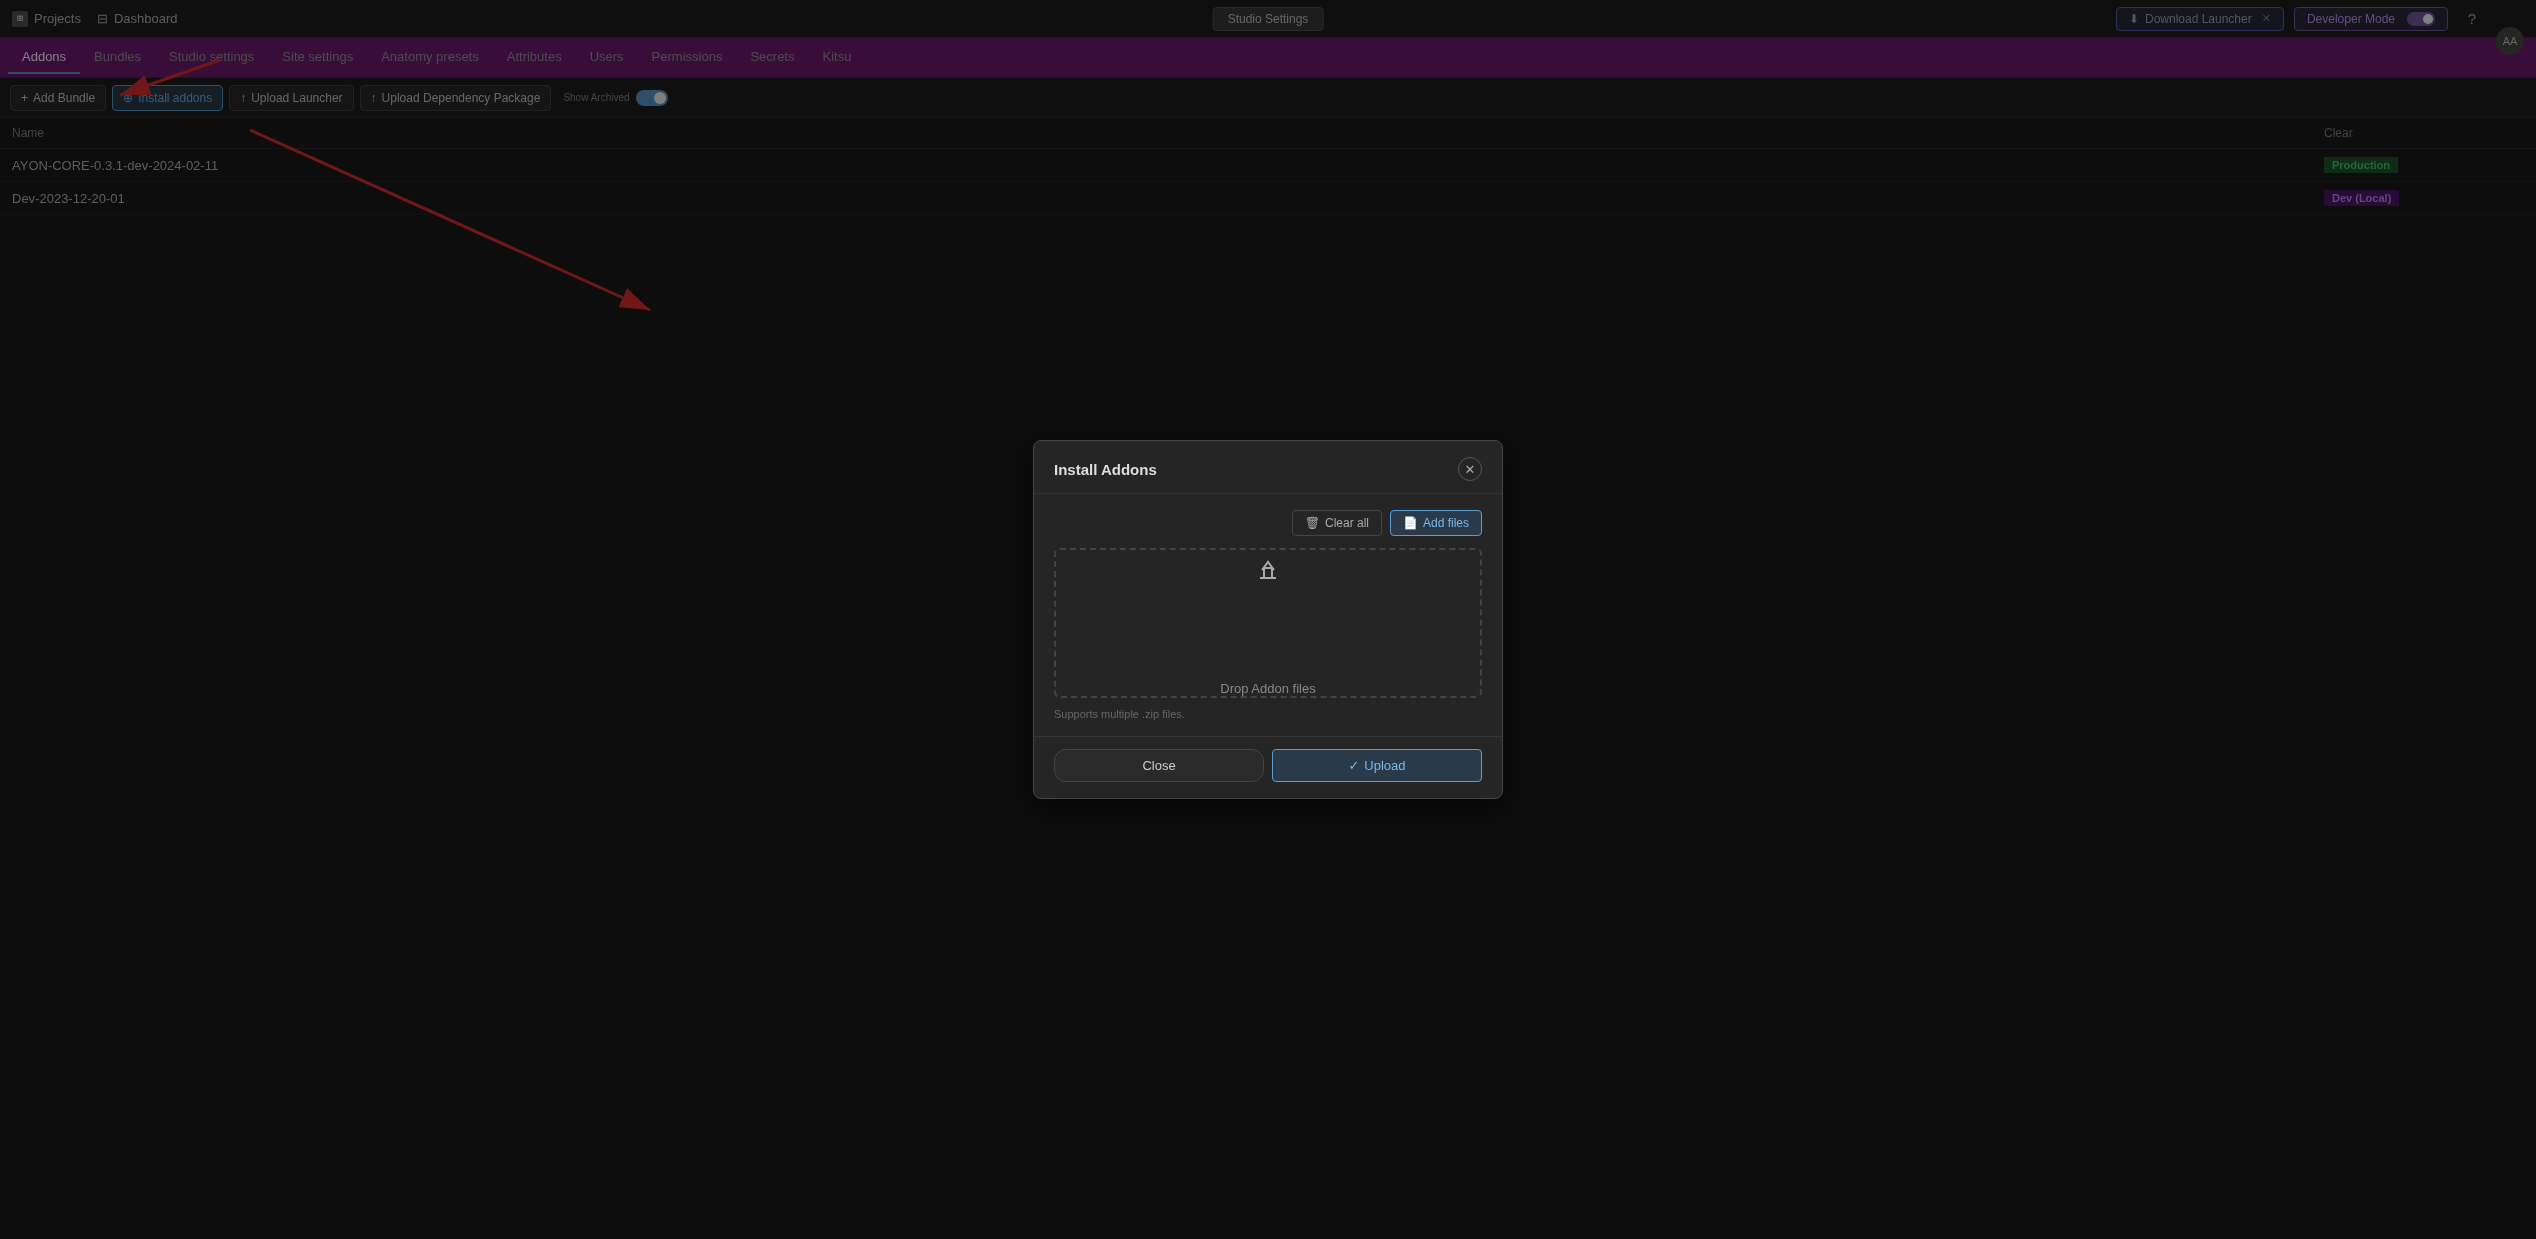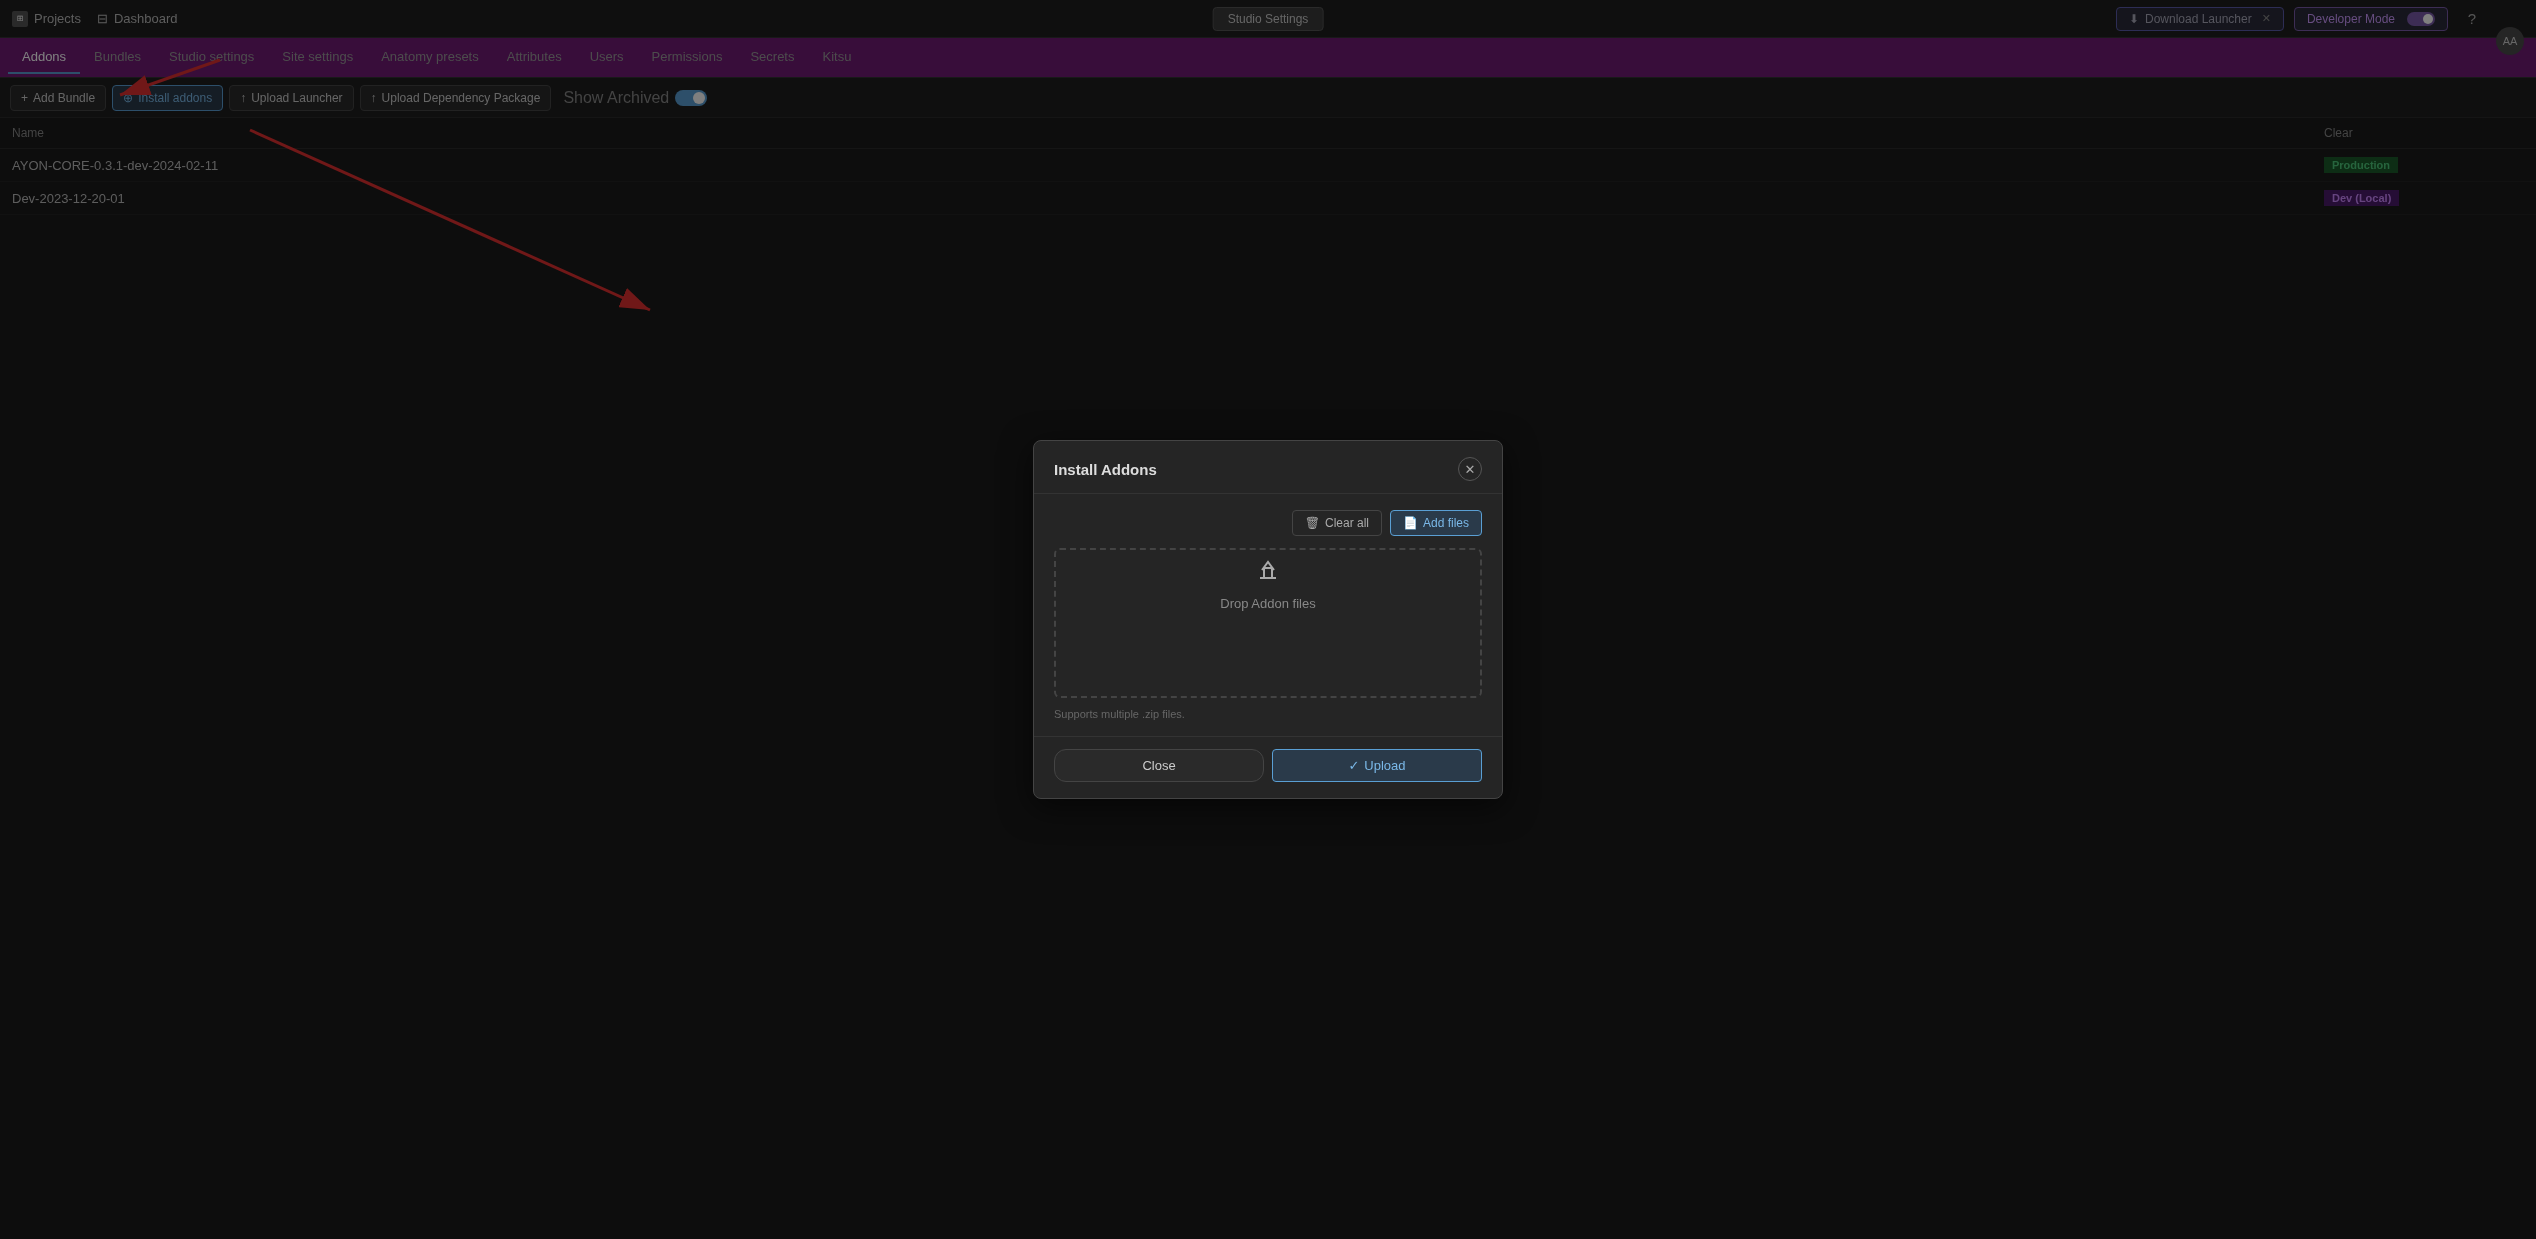--- a/index.html
+++ b/index.html
@@ -183,21 +183,21 @@
       font-size: 12px;
       cursor: pointer;
     }
     .action-btn.highlighted {
       background: #2a3a4a;
       border-color: #5a9fd4;
       color: #7ab8e8;
     }
     .show-archived-label {
       color: #888;
-      font-size: 16px;
+      font-size: 10px;
       margin-left: 6px;
     }
     .toggle-archived {
       width: 32px;
       height: 16px;
       background: #5a9fd4;
       border-radius: 8px;
       position: relative;
       cursor: pointer;
     }
@@ -312,21 +312,21 @@
       border-color: #5a9fd4;
       color: #7ab8e8;
     }
     .drop-zone {
       border: 2px dashed #444;
       border-radius: 6px;
       height: 150px;
       display: flex;
       flex-direction: column;
       align-items: center;
-      justify-content: flex-start;
+      justify-content: space-between;
       gap: 10px;
       color: #888;
       font-size: 13px;
       cursor: pointer;
       margin-bottom: 10px;
     }
     .upload-icon-svg {
       width: 36px;
       height: 36px;
     }

